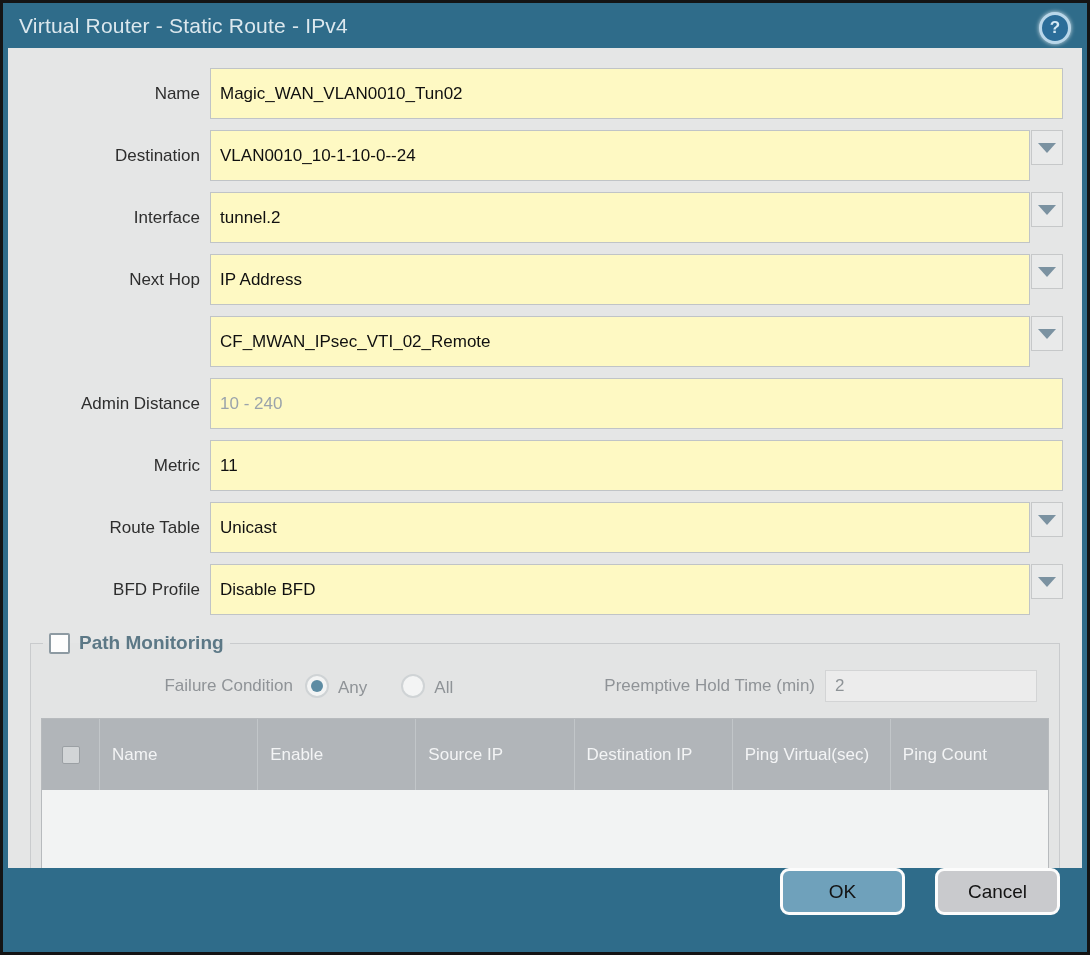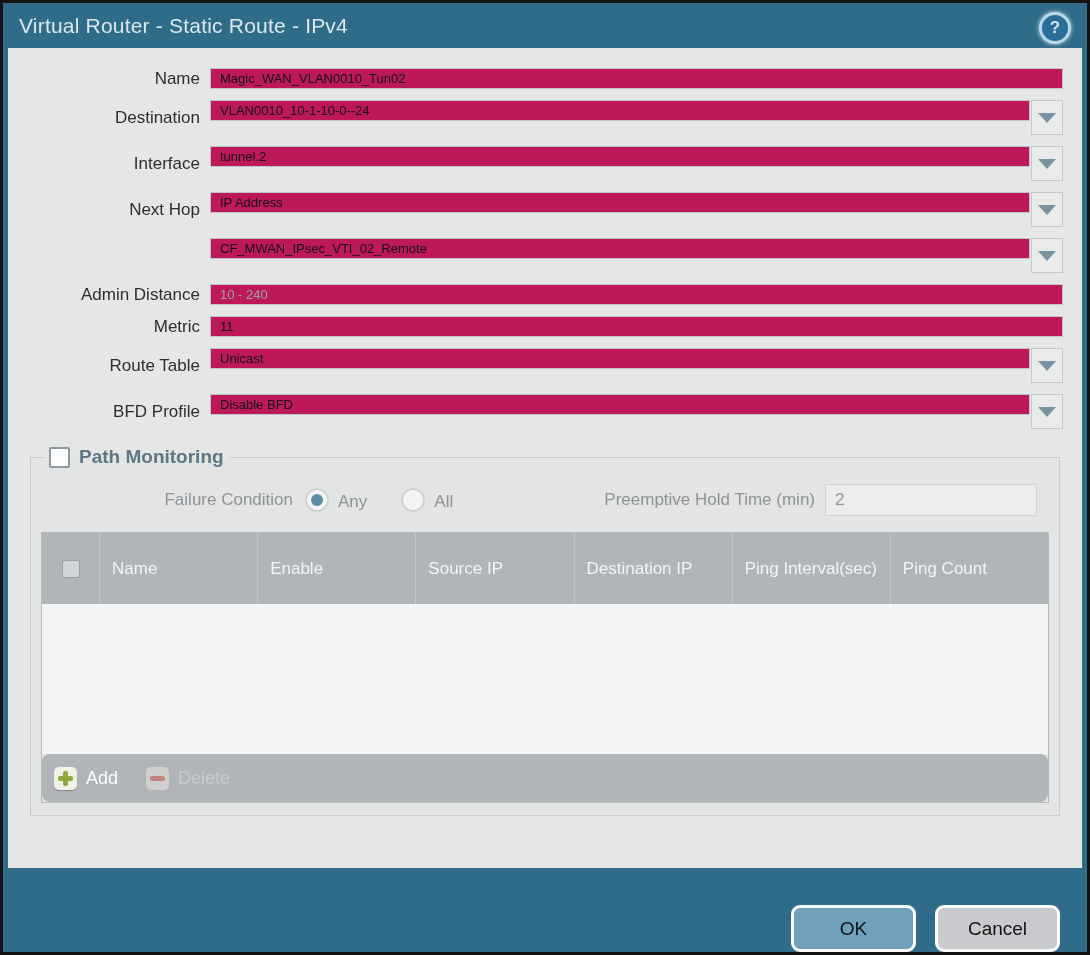--- a/index.html
+++ b/index.html
@@ -18,22 +18,22 @@
   }
   
   .dialog-body {
     position:absolute; top:45px; left:5px; right:5px; bottom:84px;
     background:#e5e6e6; box-sizing:border-box; padding-top:20px; overflow:hidden;
   }
   .form-row { display:flex; align-items:center; margin:0 19px 11px 0; }
   .form-label { flex:none; width:192px; text-align:right; padding-right:10px; color:#2e2e2e; font-size:17px; }
   .field { flex:1; display:flex; align-items:stretch; }
   .text-input {
-    flex:1; height:21px; box-sizing:border-box; border:1px solid #c0c4c7; background:#be185d;
-    font-family:"Liberation Sans", sans-serif; font-size:13px; color:#101010; padding:0 9px; outline:none; min-width:0;
+    flex:1; height:51px; box-sizing:border-box; border:1px solid #c0c4c7; background:#fef9c3;
+    font-family:"Liberation Sans", sans-serif; font-size:17px; color:#101010; padding:0 9px; outline:none; min-width:0;
   }
   .text-input::placeholder { color:#9aa3ab; }
   .dd-btn {
     flex:none; width:32px; height:35px; box-sizing:border-box; margin-left:1px;
     background:#e9eaea; border:1px solid #c6c8c9; display:flex; align-items:center; justify-content:center; cursor:pointer;
   }
   .dd-arrow { width:0; height:0; border-left:9px solid transparent; border-right:9px solid transparent; border-top:10px solid #7b92a1; }
   .input-disabled { background:#ececec; border:1px solid #d3d4d5; color:#8e9397; }
   
   .pm-fieldset {
@@ -67,21 +67,21 @@
   .delete-btn { color:#c7cbcd; cursor:default; }
   .icon-sq { position:relative; width:23px; height:23px; border-radius:5px; flex:none; }
   .plus-sq { background:#f1f2e6; box-shadow:0 1px 1px rgba(0,0,0,0.25); }
   .plus-sq::before { content:""; position:absolute; left:4px; right:4px; top:9px; height:5px; background:#90a93e; border-radius:2px; }
   .plus-sq::after  { content:""; position:absolute; top:4px; bottom:4px; left:9px; width:5px; background:#90a93e; border-radius:2px; }
   .minus-sq { background:#dcd8d6; opacity:0.75; }
   .minus-sq::before { content:""; position:absolute; left:4px; right:4px; top:9px; height:5px; background:#c5766c; border-radius:2px; }
   
   .dialog-footer {
     position:absolute; left:0; right:0; bottom:0; height:84px;
-    display:flex; align-items:flex-end; justify-content:flex-end; gap:19px; padding-right:27px;
+    display:flex; align-items:flex-start; justify-content:flex-end; gap:30px; padding-right:27px;
   }
   .btn {
     width:125px; height:47px; box-sizing:border-box; border-radius:9px; border:3px solid #fcfcfc;
     font-family:"Liberation Sans", sans-serif; font-size:19px; color:#131313;
     display:flex; align-items:center; justify-content:center; cursor:pointer;
   }
   .btn-ok { background:#6fa1bb; }
   .btn-cancel { background:#c9cacd; }
 </style>
 </head>
@@ -203,21 +203,21 @@
 
       <div class="pm-table">
         <div class="tbl-header">
           <div class="th th-check">
             <span class="hdr-checkbox"></span>
           </div>
           <div class="th">Name</div>
           <div class="th">Enable</div>
           <div class="th">Source IP</div>
           <div class="th">Destination IP</div>
-          <div class="th">Ping Interval(sec)</div>
+          <div class="th">Ping Virtual(sec)</div>
           <div class="th">Ping Count</div>
         </div>
         <div class="tbl-body"></div>
         <div class="tbl-footer">
           <span class="tool-btn add-btn">
             <span class="icon-sq plus-sq"></span>
             <span>Add</span>
           </span>
           <span class="tool-btn delete-btn">
             <span class="icon-sq minus-sq"></span>

